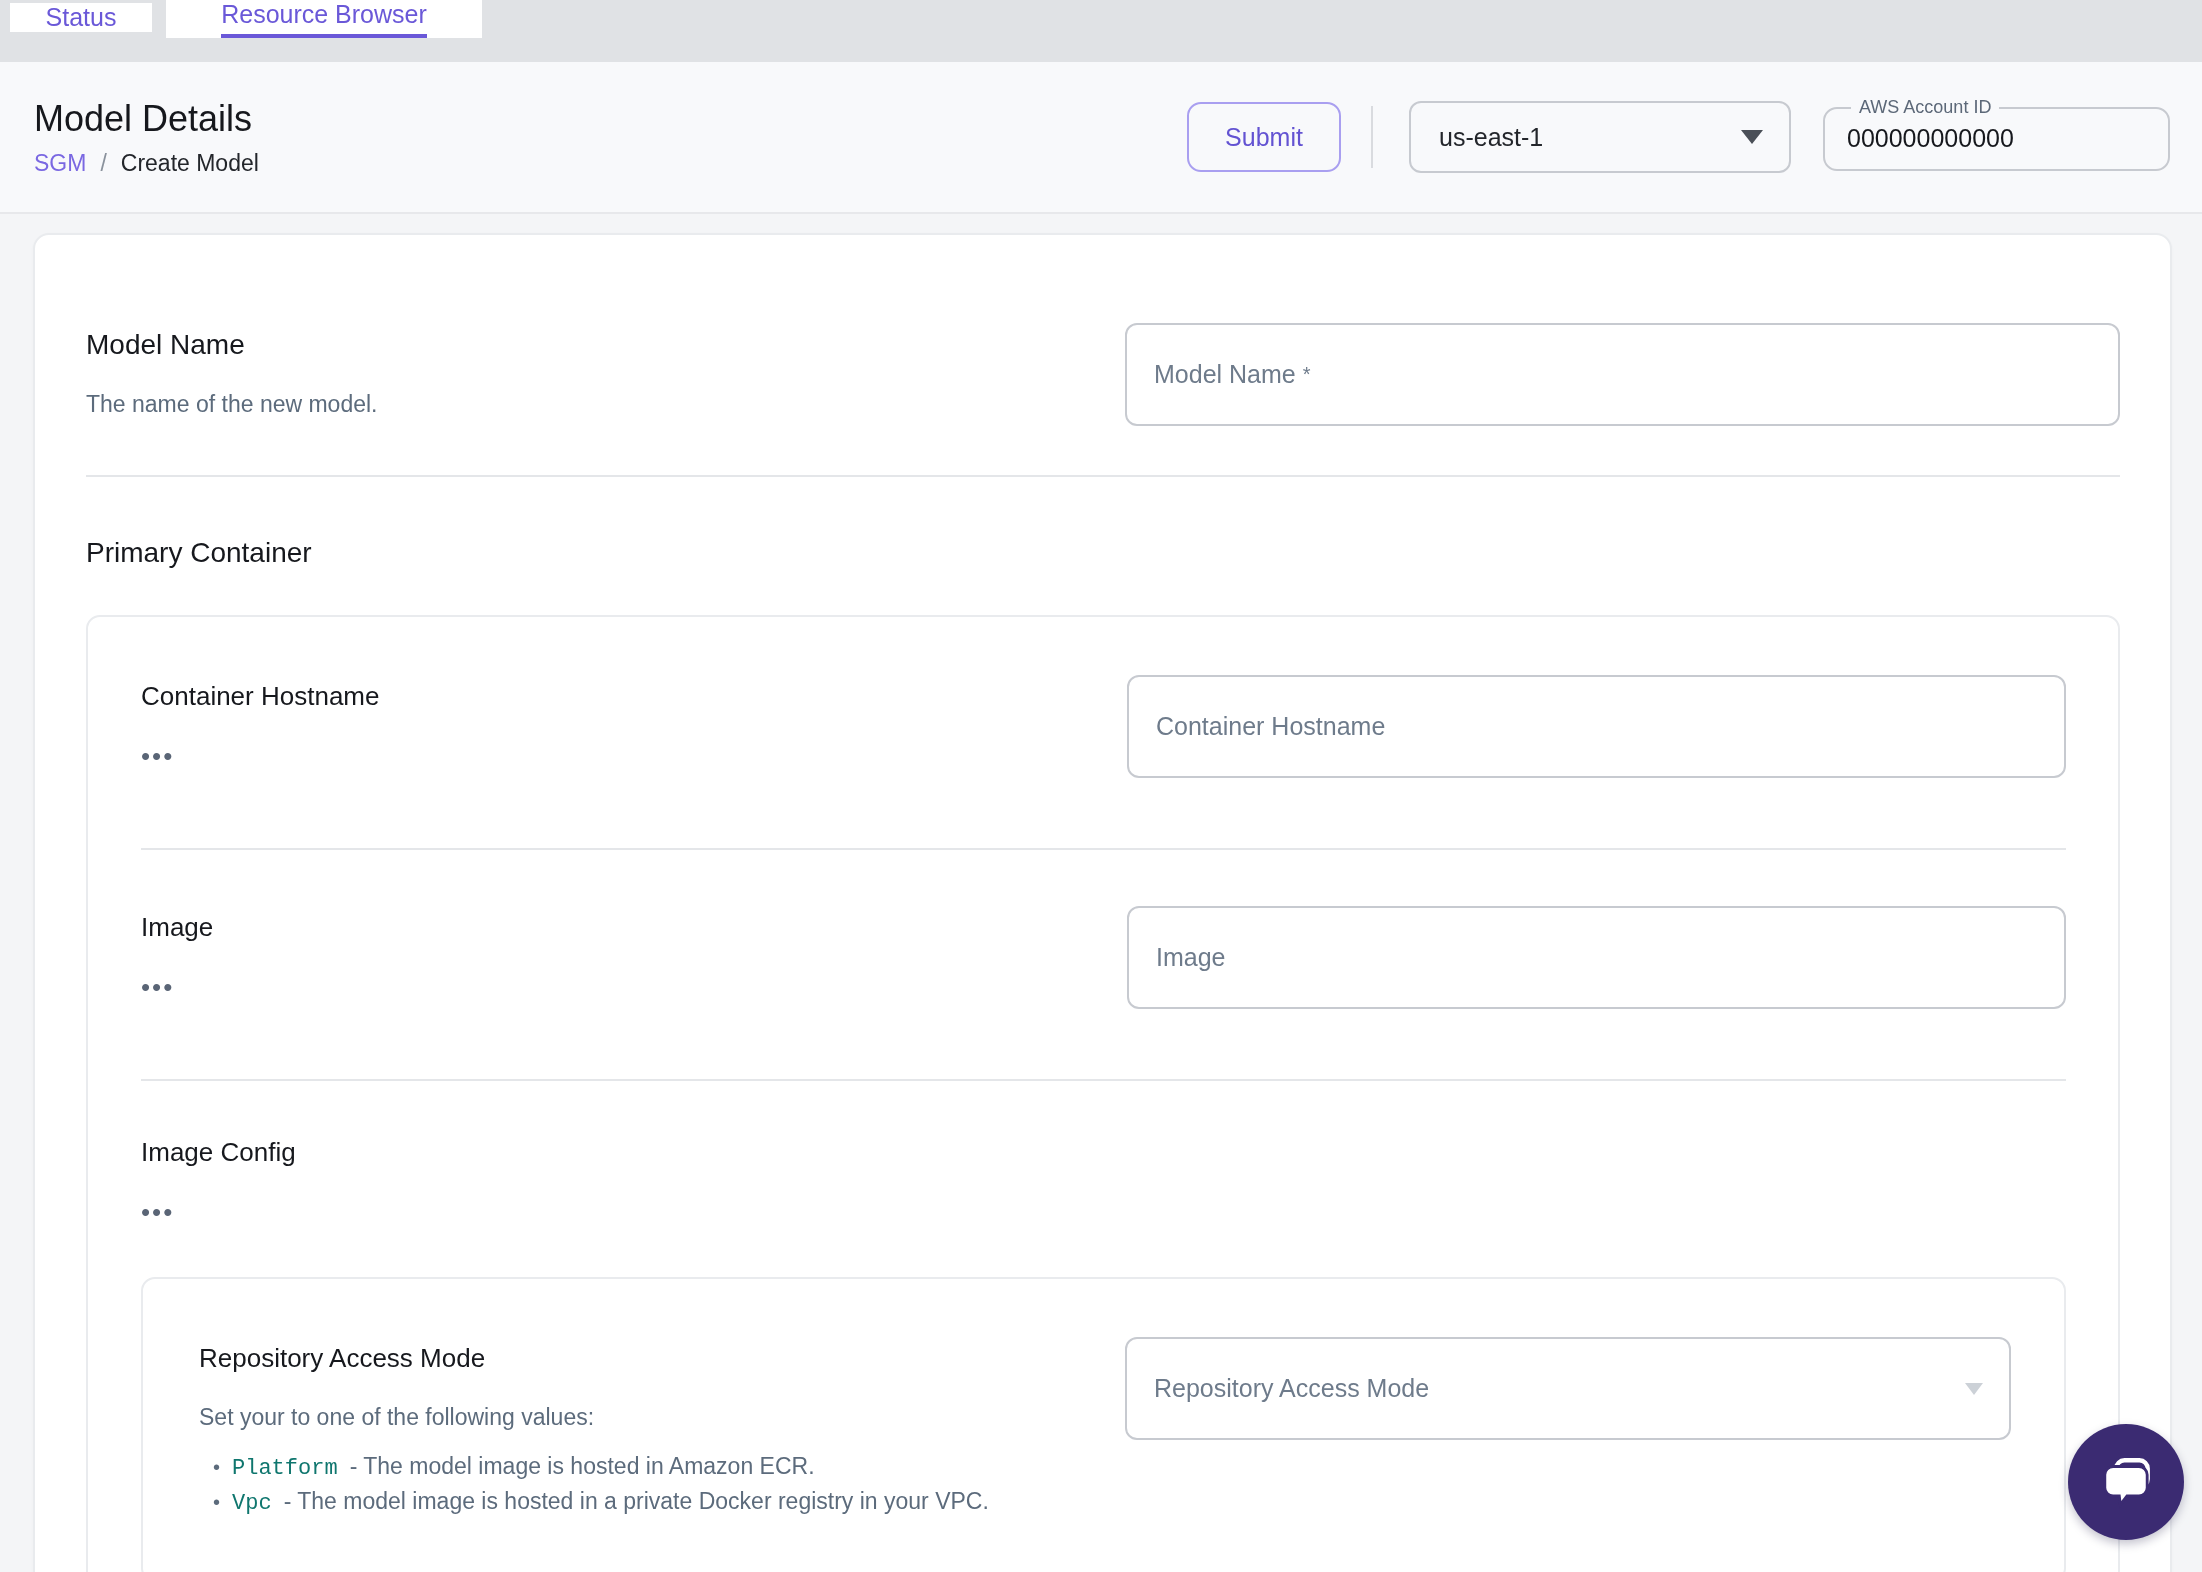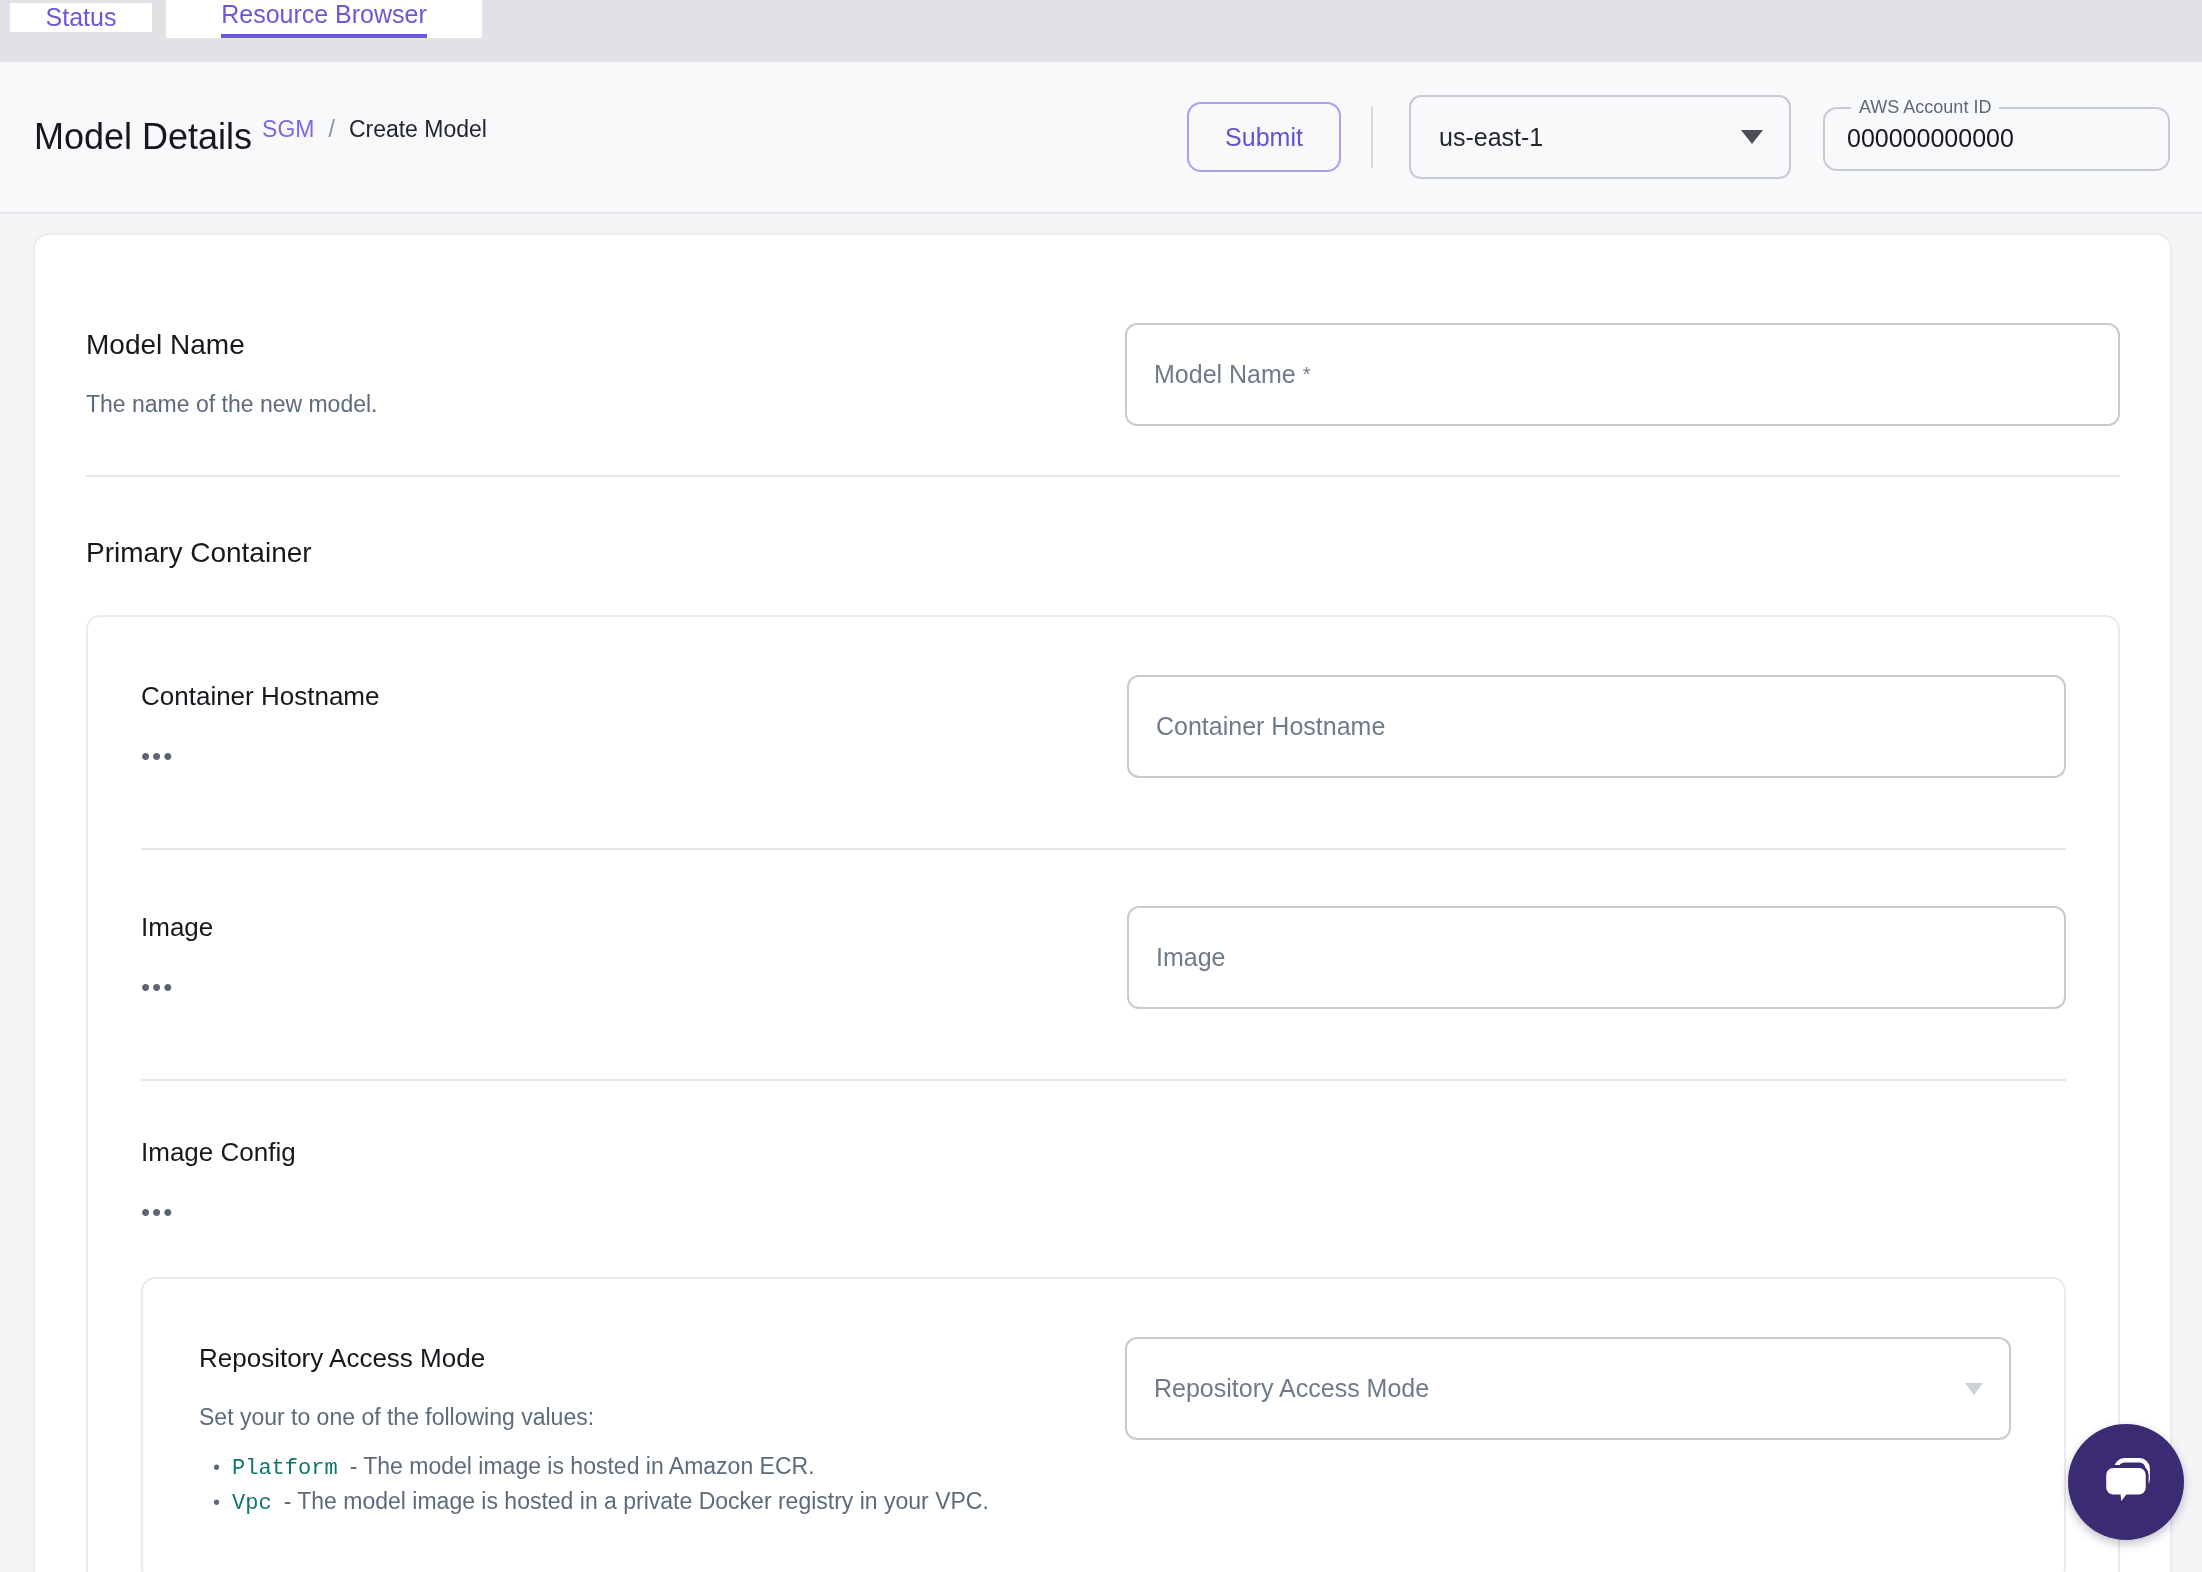--- a/index.html
+++ b/index.html
@@ -36,40 +36,40 @@
   
   .header {
     height: 152px;
     background: #f8f9fb;
     border-bottom: 2px solid #e7e8eb;
     display: flex;
     align-items: center;
     justify-content: space-between;
     padding: 0 32px 0 34px;
   }
-  .title-block { display: flex; flex-direction: row; gap: 10px; }
+  .title-block { display: flex; flex-direction: column; gap: 10px; }
   .page-title { font-size: 36px; font-weight: 400; color: #16181d; }
   .breadcrumb { font-size: 23px; display: flex; gap: 14px; align-items: baseline; }
   .crumb-link { color: #7a68e2; cursor: pointer; }
   .crumb-sep  { color: #8a929c; }
   .crumb-current { color: #23262b; }
   .header-controls { display: flex; align-items: center; }
   .submit-btn {
     width: 154px; height: 70px;
     border: 2px solid #a99ff0;
     border-radius: 14px;
     background: transparent;
     color: #6353d2;
     font-size: 25px;
     font-family: "Liberation Sans", sans-serif;
     cursor: pointer;
   }
   .vdiv { width: 2px; height: 62px; background: #d9dbdf; margin: 0 36px 0 30px; }
   .region-select {
-    width: 382px; height: 84px;
+    width: 382px; height: 72px;
     border: 2px solid #c7cad0;
     border-radius: 12px;
     display: flex;
     align-items: center;
     justify-content: space-between;
     padding: 0 26px 0 28px;
     font-size: 25px;
     color: #23262b;
     background: #f8f9fb;
     cursor: pointer;

